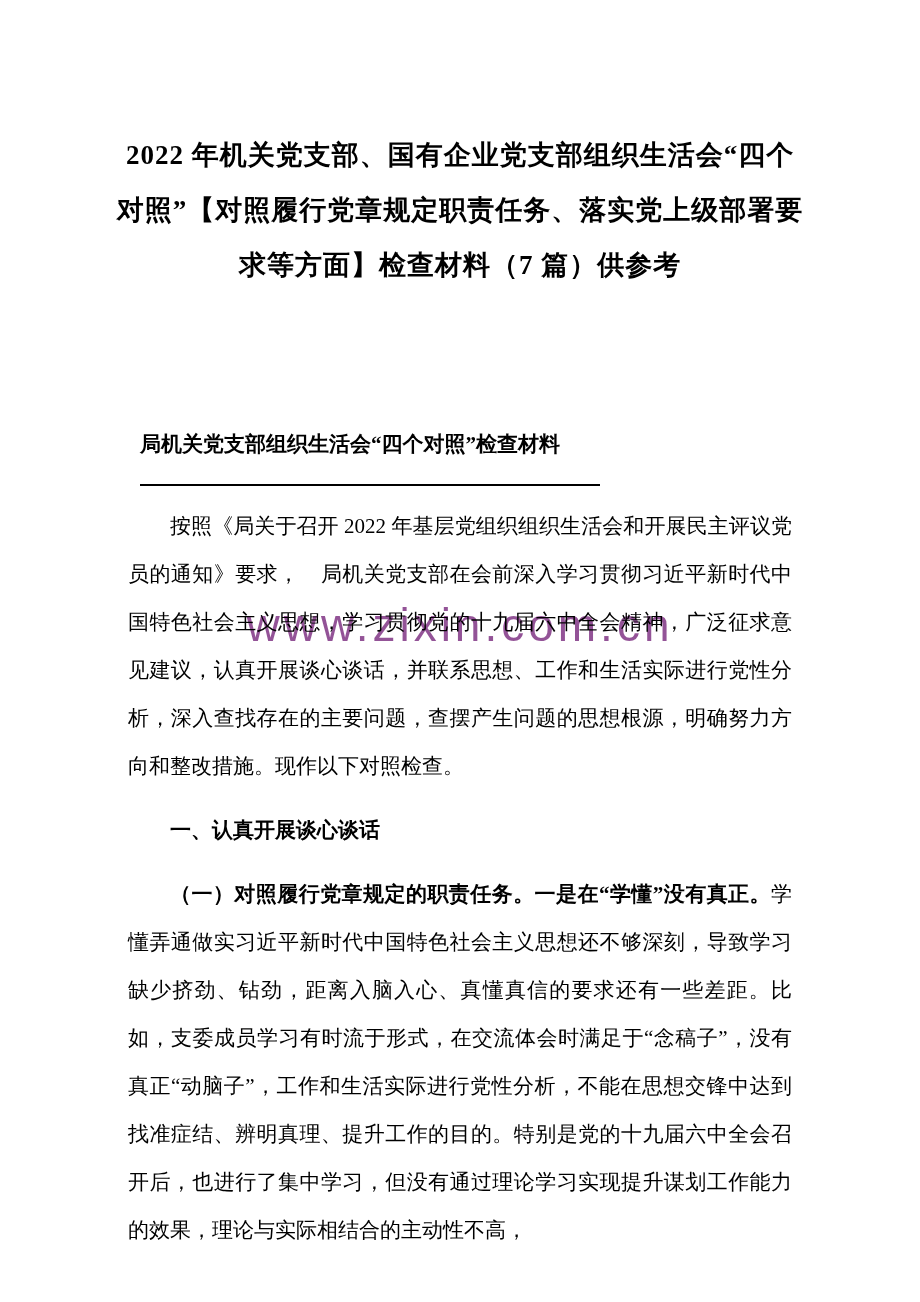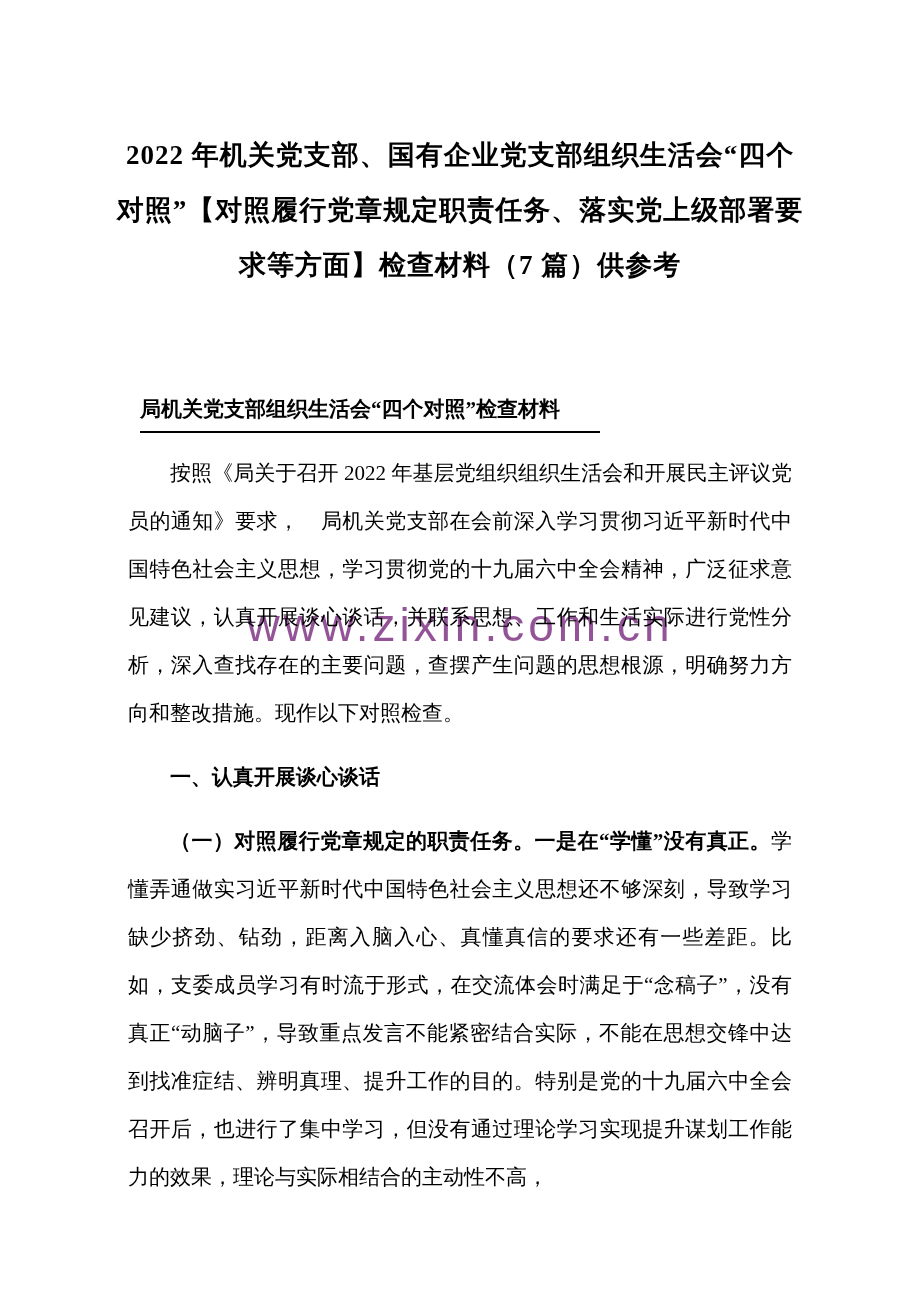--- a/index.html
+++ b/index.html
@@ -45,21 +45,22 @@
   .section-heading {
     margin: 0 0 16px 28px;
     font-size: 21px;
     font-weight: bold;
     line-height: 40px;
   }
   .section-heading .underlined {
     display: inline-block;
     border-bottom: 2px solid #000;
     padding-right: 40px;
-    padding-bottom: 2px;
+    padding-bottom: 20px;
+    margin-top: 35px;
   }
   .para {
     margin: 16px;
     font-size: 21px;
     line-height: 48px;
     text-align: justify;
     text-justify: inter-ideograph;
     text-indent: 2em;
     word-break: break-all;
   }
@@ -75,15 +76,15 @@
 <div class="content">
 
   <h1 class="doc-title">2022 年机关党支部、国有企业党支部组织生活会“四个对照”【对照履行党章规定职责任务、落实党上级部署要求等方面】检查材料（7 篇）供参考</h1>
 
   <h2 class="section-heading"><span class="underlined">局机关党支部组织生活会“四个对照”检查材料</span></h2>
 
   <p class="para"><span>按照《局关于召开 2022 年基层党组织组织生活会和开展民主评议党员的通知》要求，　局机关党支部在会前深入学习贯彻习近平新时代中国特色社会主义思想，学习贯彻党的十九届六中全会精神，广泛征求意见建议，认真开展谈心谈话，并联系思想、工作和生活实际进行党性分析，深入查找存在的主要问题，查摆产生问题的思想根源，明确努力方向和整改措施。现作以下对照检查。</span></p>
 
   <p class="para"><span class="b">一、认真开展谈心谈话</span></p>
 
-  <p class="para"><span class="b">（一）对照履行党章规定的职责任务。一是在“学懂”没有真正。</span><span>学懂弄通做实习近平新时代中国特色社会主义思想还不够深刻，导致学习缺少挤劲、钻劲，距离入脑入心、真懂真信的要求还有一些差距。比如，支委成员学习有时流于形式，在交流体会时满足于“念稿子”，没有真正“动脑子”，导致重点发言不能紧密结合实际，不能在思想交锋中达到找准症结、辨明真理、提升工作的目的。特别是党的十九届六中全会召开后，也进行了集中学习，但没有通过理论学习实现提升谋划工作能力的效果，理论与实际相结合的主动性不高，</span></p>
+  <p class="para"><span class="b">（一）对照履行党章规定的职责任务。一是在“学懂”没有真正。</span><span>学懂弄通做实习近平新时代中国特色社会主义思想还不够深刻，导致学习缺少挤劲、钻劲，距离入脑入心、真懂真信的要求还有一些差距。比如，支委成员学习有时流于形式，在交流体会时满足于“念稿子”，没有真正“动脑子”，工作和生活实际进行党性分析，不能在思想交锋中达到找准症结、辨明真理、提升工作的目的。特别是党的十九届六中全会召开后，也进行了集中学习，但没有通过理论学习实现提升谋划工作能力的效果，理论与实际相结合的主动性不高，</span></p>
 
 </div>
 
 </body></html>

